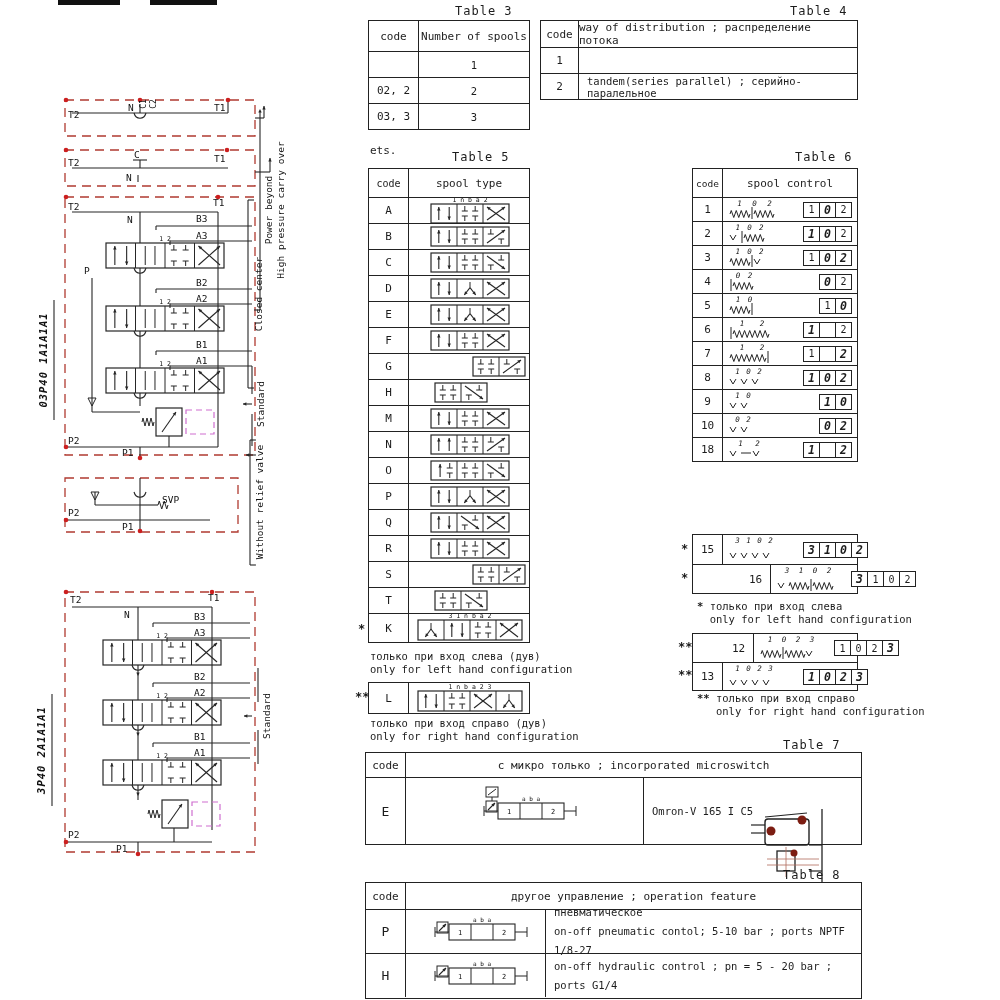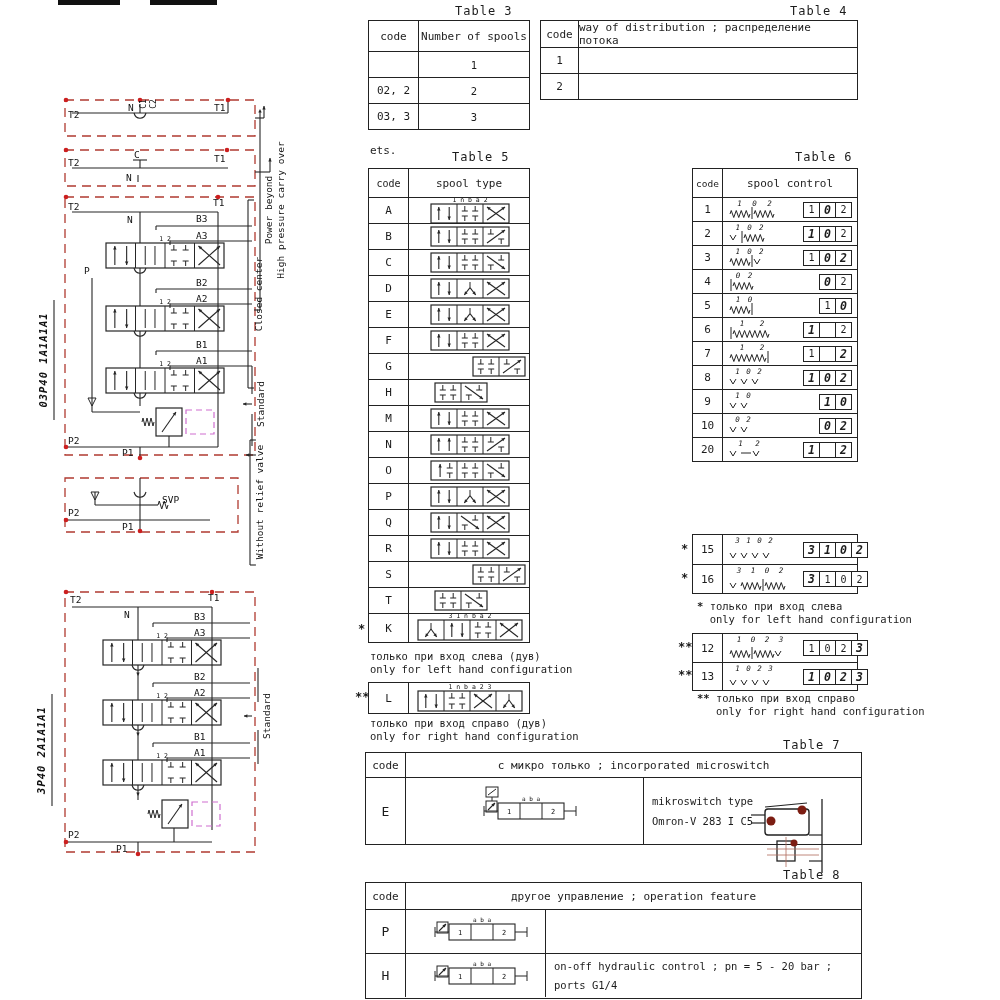--- a/index.html
+++ b/index.html
@@ -366,20 +366,21 @@
 <div id="t4" class="tbl" style="left:540px;top:20px;width:318px;">
       <div class="row" style="height: 26px;">
         <div class="cell vline" style="width: 38px; flex: 0 0 auto;">code</div>
         <div class="cell" style="width: 278px; flex: 0 0 auto;">way of distribution ; распределение потока</div>
       </div>
       <div class="row" style="height: 26px;">
         <div class="cell vline" style="width: 38px; flex: 0 0 auto;">1</div>
       </div>
       <div class="row" style="height: 26px;">
         <div class="cell vline" style="width: 38px; flex: 0 0 auto;">2</div>
+        <div class="cell cl" style="width: 278px; flex: 0 0 auto; font-size: 10.5px;">tandem(series parallel) ; серийно-паралельное</div>
       </div>
     </div>
 
 <div class="abs ttl" style="left:452px;top:150px">Table 5</div>
 <div id="t5" class="tbl" style="left:368px;top:168px;width:162px;">
       <div class="row" style="height: 28px;">
         <div class="cell vline" style="width: 40px; flex: 0 0 auto; font-size: 10px;">code</div>
         <div class="cell" style="flex: 1 1 0%;">spool type</div>
       </div>
       <div class="row" style="height: 26px;">
@@ -1025,21 +1026,21 @@
             <text x="11.5" y="7" font-size="7.5" fill="#111" font-family="DejaVu Sans Mono,monospace" text-anchor="middle" font-style="italic">0</text>
             <text x="22.5" y="7" font-size="7.5" fill="#111" font-family="DejaVu Sans Mono,monospace" text-anchor="middle" font-style="italic">2</text>
           </svg>
         </div>
         <div class="boxrow">
           <div class="dbox b">0</div>
           <div class="dbox b">2</div>
         </div>
       </div>
       <div class="row" style="height: 24px;">
-        <div class="cell vline" style="width: 30px; flex: 0 0 auto;">20</div>
+        <div class="cell vline" style="width: 30px; flex: 0 0 auto;">18</div>
         <div style="margin-left: 3px;">
           <svg width="78" height="22">
             <polyline points="4,12 7,17 10,12" fill="none" stroke="#262626" stroke-width="1"></polyline>
             <line x1="15" y1="14" x2="25" y2="14" stroke="#262626" stroke-width="1"></line>
             <polyline points="27,12 30,17 33,12" fill="none" stroke="#262626" stroke-width="1"></polyline>
             <text x="14.5" y="7" font-size="7.5" fill="#111" font-family="DejaVu Sans Mono,monospace" text-anchor="middle" font-style="italic">1</text>
             <text x="31.5" y="7" font-size="7.5" fill="#111" font-family="DejaVu Sans Mono,monospace" text-anchor="middle" font-style="italic">2</text>
           </svg>
         </div>
         <div class="boxrow">
@@ -1065,21 +1066,21 @@
           </svg>
         </div>
         <div class="boxrow">
           <div class="dbox b">3</div>
           <div class="dbox b">1</div>
           <div class="dbox b">0</div>
           <div class="dbox b">2</div>
         </div>
       </div>
       <div class="row" style="height: 29px;">
-        <div class="cell vline" style="width: 30px; flex: 0 0 auto;">16</div>
+        <div class="cell vline" style="width: 30px; flex: 0 0 auto; margin-left: 48px;">16</div>
         <div style="margin-left: 3px;">
           <svg width="78" height="27">
             <polyline points="4,17 7,22 10,17" fill="none" stroke="#262626" stroke-width="1"></polyline>
             <polyline points="15,20 16.25,16.5 18.75,23.5 21.25,16.5 23.75,23.5 26.25,16.5 28.75,23.5 31.25,16.5 33.75,23.5 35,20" fill="none" stroke="#262626" stroke-width="1"></polyline>
             <line x1="37" y1="13" x2="37" y2="25" stroke="#262626" stroke-width="1"></line>
             <polyline points="39,20 40.25,16.5 42.75,23.5 45.25,16.5 47.75,23.5 50.25,16.5 52.75,23.5 55.25,16.5 57.75,23.5 59,20" fill="none" stroke="#262626" stroke-width="1"></polyline>
             <text x="13" y="7" font-size="7.5" fill="#111" font-family="DejaVu Sans Mono,monospace" text-anchor="middle" font-style="italic">3</text>
             <text x="27" y="7" font-size="7.5" fill="#111" font-family="DejaVu Sans Mono,monospace" text-anchor="middle" font-style="italic">1</text>
             <text x="41" y="7" font-size="7.5" fill="#111" font-family="DejaVu Sans Mono,monospace" text-anchor="middle" font-style="italic">0</text>
             <text x="55" y="7" font-size="7.5" fill="#111" font-family="DejaVu Sans Mono,monospace" text-anchor="middle" font-style="italic">2</text>
@@ -1090,21 +1091,21 @@
           <div class="dbox">1</div>
           <div class="dbox">0</div>
           <div class="dbox">2</div>
         </div>
       </div>
     </div>
 <div class="star" style="left:681px;top:542px">*</div>
 <div class="star" style="left:681px;top:571px">*</div>
 <div class="note" style="left:697px;top:600px"><span style="font-weight:bold">* </span><span>только при вход слева</span><br>  <span>only for left hand configuration</span></div>
 <div id="t6x2" class="tbl" style="left:692px;top:633px;width:166px;">
-      <div class="row" style="height: 28px;">
+      <div class="row" style="height: 28px; margin-left: 31px;">
         <div class="cell vline" style="width: 30px; flex: 0 0 auto;">12</div>
         <div style="margin-left: 3px;">
           <svg width="78" height="26">
             <polyline points="4,19 5.25,15.5 7.75,22.5 10.25,15.5 12.75,22.5 15.25,15.5 17.75,22.5 20.25,15.5 22.75,22.5 24,19" fill="none" stroke="#262626" stroke-width="1"></polyline>
             <line x1="26" y1="12" x2="26" y2="24" stroke="#262626" stroke-width="1"></line>
             <polyline points="28,19 29.25,15.5 31.75,22.5 34.25,15.5 36.75,22.5 39.25,15.5 41.75,22.5 44.25,15.5 46.75,22.5 48,19" fill="none" stroke="#262626" stroke-width="1"></polyline>
             <polyline points="49,16 52,21 55,16" fill="none" stroke="#262626" stroke-width="1"></polyline>
             <text x="13" y="7" font-size="7.5" fill="#111" font-family="DejaVu Sans Mono,monospace" text-anchor="middle" font-style="italic">1</text>
             <text x="27" y="7" font-size="7.5" fill="#111" font-family="DejaVu Sans Mono,monospace" text-anchor="middle" font-style="italic">0</text>
             <text x="41" y="7" font-size="7.5" fill="#111" font-family="DejaVu Sans Mono,monospace" text-anchor="middle" font-style="italic">2</text>
@@ -1166,22 +1167,21 @@
             <line x1="151" y1="25" x2="151" y2="35" stroke="#262626" stroke-width="1"></line>
             <rect x="61" y="20" width="11" height="11" fill="none" stroke="#262626" stroke-width="1"></rect>
             <line x1="63" y1="29" x2="70" y2="22" stroke="#262626" stroke-width="1.1"></line>
             <polygon points="70,22 68.79791847198287,25.606244584051392 66.3937554159486,23.20208152801713" fill="#262626"></polygon>
             <rect x="61" y="6" width="12" height="10" fill="none" stroke="#262626" stroke-width="1"></rect>
             <line x1="63" y1="14" x2="71" y2="8" stroke="#262626" stroke-width="1"></line>
             <line x1="67" y1="16" x2="67" y2="20" stroke="#262626" stroke-width="1"></line>
           </svg>
         </div>
         <div style="flex: 1 1 0%; font-size: 10.5px; line-height: 20px; padding-left: 8px; position: relative;">
-          <div>mikroswitch type</div>
-          <div>Omron-V 283 I C5</div>
+          <div>Omron-V 165 I C5</div>
           <svg width="110" height="80" style="position: absolute; right: 4px; top: 6px;">
             <rect x="18" y="12" width="44" height="26" rx="3" fill="none" stroke="#222" stroke-width="1.4"></rect>
             <line x1="4" y1="18" x2="18" y2="18" stroke="#222" stroke-width="1.2"></line>
             <line x1="4" y1="26" x2="18" y2="26" stroke="#222" stroke-width="1.2"></line>
             <line x1="18" y1="10" x2="60" y2="6" stroke="#222" stroke-width="1.2"></line>
             <circle cx="24" cy="24" r="4.5" fill="#7c1d12"></circle>
             <circle cx="55" cy="13" r="4.5" fill="#7c1d12"></circle>
             <rect x="30" y="44" width="18" height="20" fill="none" stroke="#222" stroke-width="1.3"></rect>
             <circle cx="47" cy="46" r="3.5" fill="#7c1d12"></circle>
             <line x1="75" y1="2" x2="75" y2="76" stroke="#222" stroke-width="1.3"></line>
@@ -1214,20 +1214,22 @@
             <line x1="23" y1="20" x2="37" y2="20" stroke="#262626" stroke-width="1"></line>
             <line x1="23" y1="15" x2="23" y2="25" stroke="#262626" stroke-width="1"></line>
             <line x1="103" y1="20" x2="115" y2="20" stroke="#262626" stroke-width="1"></line>
             <line x1="115" y1="15" x2="115" y2="25" stroke="#262626" stroke-width="1"></line>
             <rect x="25" y="10" width="11" height="11" fill="none" stroke="#262626" stroke-width="1"></rect>
             <line x1="27" y1="19" x2="34" y2="12" stroke="#262626" stroke-width="1.1"></line>
             <polygon points="34,12 32.79791847198287,15.606244584051392 30.393755415948608,13.202081528017132" fill="#262626"></polygon>
           </svg>
         </div>
         <div style="flex: 1 1 0%; font-size: 10.5px; line-height: 19px; padding-left: 8px;">
+          <div>пневматическое</div>
+          <div>on-off pneumatic contol; 5-10 bar ; ports NPTF 1/8-27</div>
         </div>
       </div>
       <div class="row" style="height: 44px;">
         <div class="cell vline" style="width: 40px; flex: 0 0 auto; font-size: 13px;">H</div>
         <div class="cell vline" style="width: 140px; flex: 0 0 auto;">
           <svg width="128" height="40">
             <rect x="37" y="12" width="66" height="16" fill="none" stroke="#262626" stroke-width="1.1"></rect>
             <line x1="59" y1="12" x2="59" y2="28" stroke="#262626" stroke-width="1"></line>
             <line x1="81" y1="12" x2="81" y2="28" stroke="#262626" stroke-width="1"></line>
             <text x="48" y="23" font-size="7" fill="#111" font-family="DejaVu Sans Mono,monospace" text-anchor="middle">1</text>

